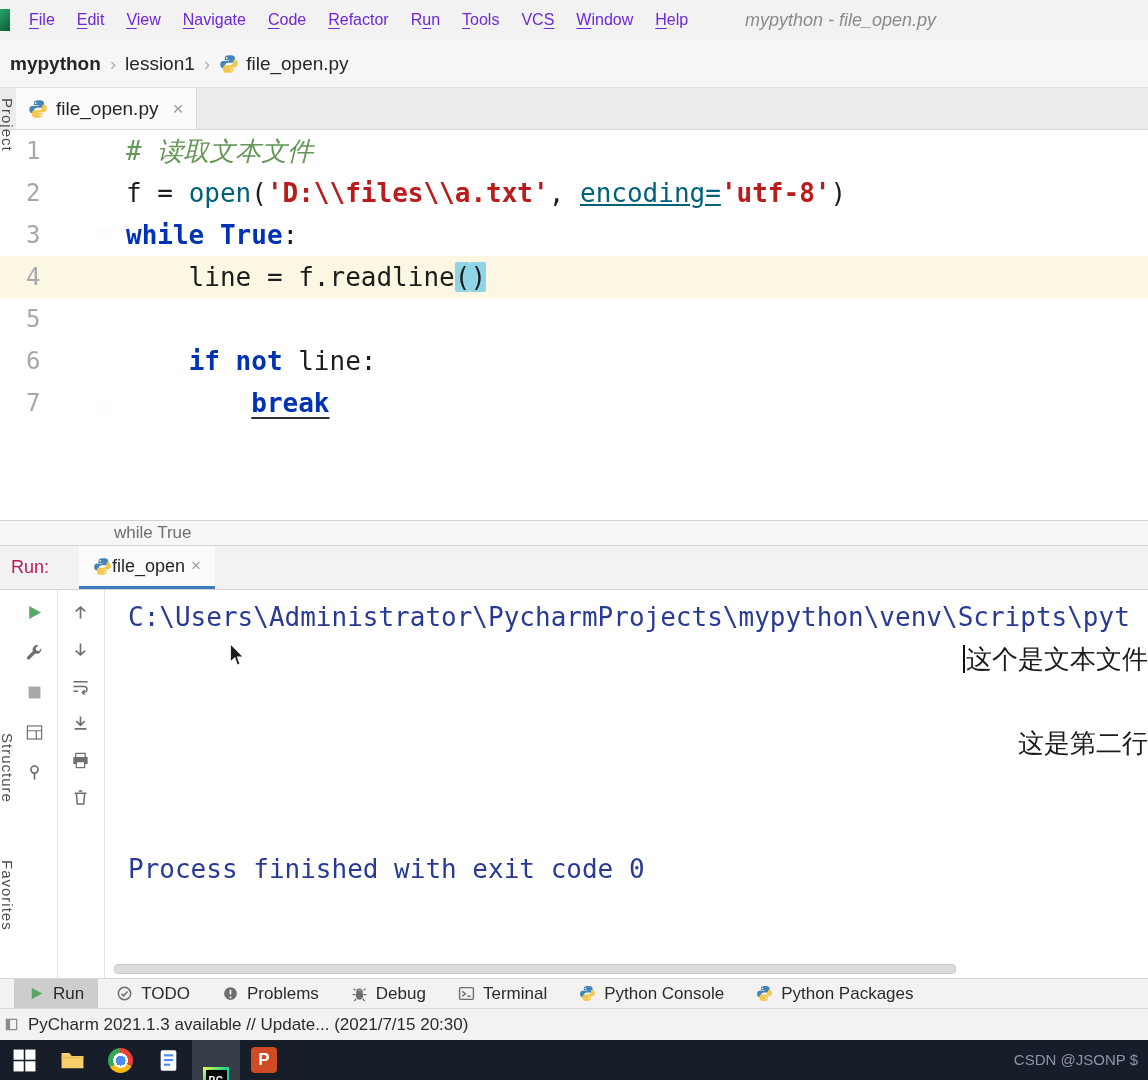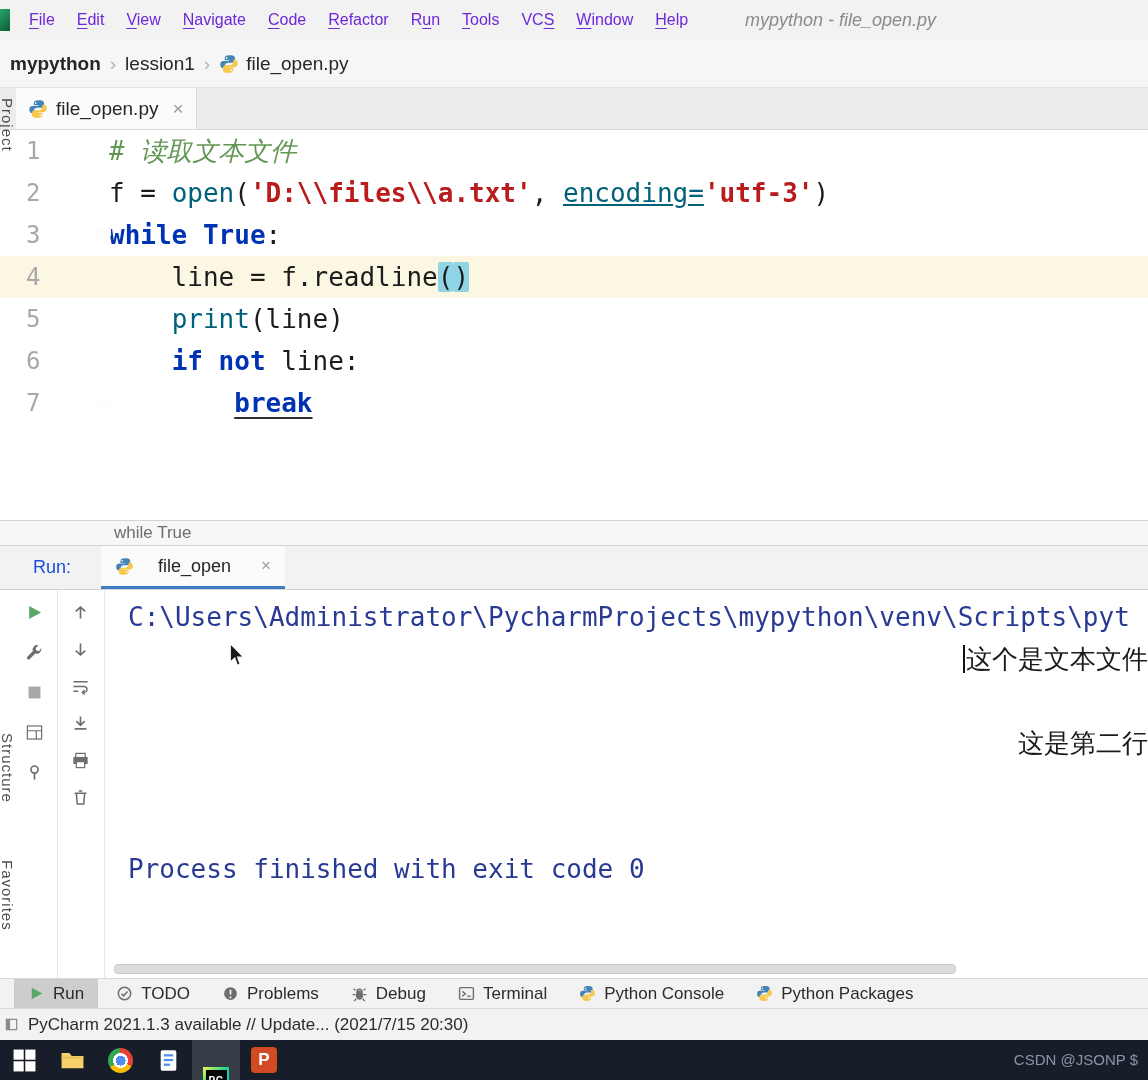--- a/index.html
+++ b/index.html
@@ -35,43 +35,43 @@
   .rail-project{top:10px;}
   .rail-structure{top:645px;}
   .rail-favorites{top:772px;}
 
   
   .editor{position:absolute;left:0;top:130px;right:0;height:390px;background:#fff;
     font-family:"DejaVu Sans Mono",monospace;font-size:26px;}
   .code-row{position:relative;display:flex;height:42px;line-height:42px;padding-left:14px;}
   .code-row.current{background:#fbf7e3;}
   .gutter-num{width:48px;padding-left:12px;color:#a8a8a8;font-size:24px;flex:none;}
-  .code-text{margin-left:35px;white-space:pre;color:#1c1c1c;}
+  .code-text{margin-left:52px;white-space:pre;color:#1c1c1c;}
   .cm{color:#629755;font-style:italic;}
   .kw{color:#0033b3;font-weight:bold;}
   .str{color:#b91c1c;font-weight:bold;}
   .fn{color:#00627a;}
   .pr{color:#00627a;text-decoration:underline;}
   .br{background:#8fd5e5;border-radius:2px;}
   .ul{text-decoration:underline;text-underline-offset:5px;text-decoration-color:#2f2f2f;}
   .fold{position:absolute;left:96px;top:14px;width:15px;height:14px;background:#fdfdfd;
     filter:drop-shadow(0 0 1px #9a9a9a);}
   .fold-down{clip-path:polygon(0 0,100% 0,100% 55%,50% 100%,0 55%);}
   .fold-up{clip-path:polygon(50% 0,100% 45%,100% 100%,0 100%,0 45%);}
 
   
   .context-bar{position:absolute;left:0;top:520px;right:0;height:26px;background:#f7f7f7;box-sizing:border-box;
     border-top:1px solid #d4d4d4;border-bottom:1px solid #d4d4d4;line-height:24px;padding-left:114px;
     font-size:17px;color:#6e6e6e;}
 
   
   .run-header{position:absolute;left:0;top:546px;right:0;height:44px;background:#f2f2f2;box-sizing:border-box;
     border-bottom:1px solid #d4d4d4;display:flex;align-items:stretch;}
-  .run-title{margin-left:33px;font-size:18px;color:#1d4ed8;line-height:43px;}
-  .run-tab{margin-left:30px;display:flex;align-items:center;gap:24px;padding:0 14px;background:#fbfbfb;
+  .run-title{margin-left:11px;font-size:18px;color:#be185d;line-height:43px;}
+  .run-tab{margin-left:30px;display:flex;align-items:center;gap:0;padding:0 14px;background:#fbfbfb;
     border-bottom:3px solid #3d7dc2;box-sizing:border-box;font-size:18px;color:#262626;}
   .run-tab .tab-close{font-size:17px;}
 
   
   .run-body{position:absolute;left:0;top:590px;right:0;height:388px;background:#fff;}
   .vdiv{position:absolute;top:0;bottom:0;width:1px;background:#e6e6e6;}
   .vdiv.d1{left:57px;} .vdiv.d2{left:104px;}
   .run-toolbar{position:absolute;top:10px;display:flex;flex-direction:column;align-items:center;}
   .rt1{left:12px;width:44px;gap:16px;}
   .rt2{left:58px;width:44px;gap:13px;}
@@ -193,34 +193,33 @@
     </div>
 
   <div class="editor">
     <div>
         <div class="code-row">
           <span class="gutter-num">1</span>
           <span class="code-text"><span class="cm"># 读取文本文件</span></span>
         </div>
         <div class="code-row">
           <span class="gutter-num">2</span>
-          <span class="code-text"><span>f = </span><span class="fn">open</span><span>(</span><span class="str">'D:\\files\\a.txt'</span><span>, </span><span class="pr">encoding=</span><span class="str">'utf-3'</span><span>)</span></span>
+          <span class="code-text"><span>f = </span><span class="fn">open</span><span>(</span><span class="str">'D:\\files\\a.txt'</span><span>, </span><span class="pr">encoding=</span><span class="str">'utf-8'</span><span>)</span></span>
         </div>
         <div class="code-row">
           <span class="gutter-num">3</span>
           <span class="fold fold-down"></span>
           <span class="code-text"><span class="kw">while </span><span class="kw">True</span><span>:</span></span>
         </div>
         <div class="code-row current">
           <span class="gutter-num">4</span>
           <span class="code-text"><span>    line = f.readline</span><span class="br">(</span><span class="br">)</span></span>
         </div>
         <div class="code-row">
           <span class="gutter-num">5</span>
-          <span class="code-text"><span>    </span><span class="fn">print</span><span>(line)</span></span>
         </div>
         <div class="code-row">
           <span class="gutter-num">6</span>
           <span class="code-text"><span>    </span><span class="kw">if</span><span> </span><span class="kw">not</span><span> line:</span></span>
         </div>
         <div class="code-row">
           <span class="gutter-num">7</span>
           <span class="fold fold-up"></span>
           <span class="code-text"><span>        </span><span class="kw ul">break</span></span>
         </div>

